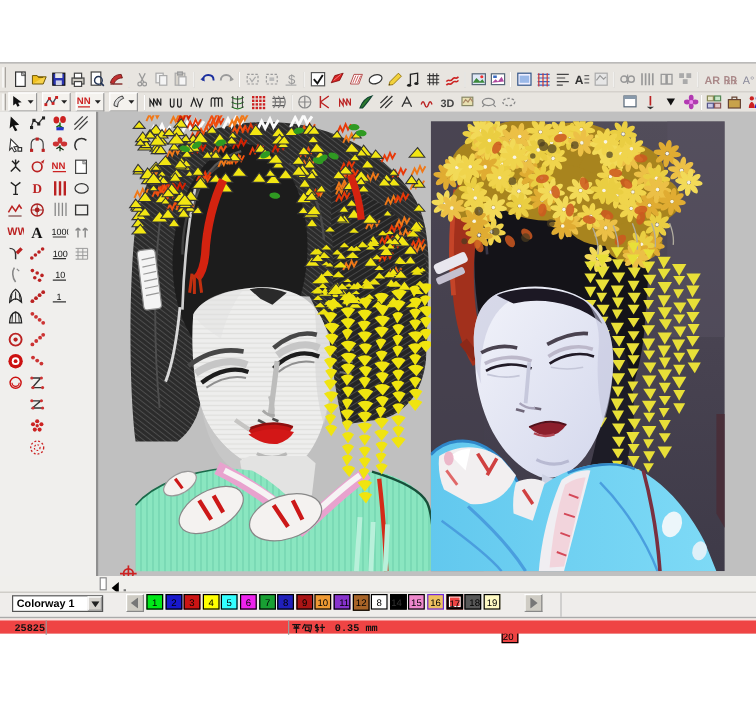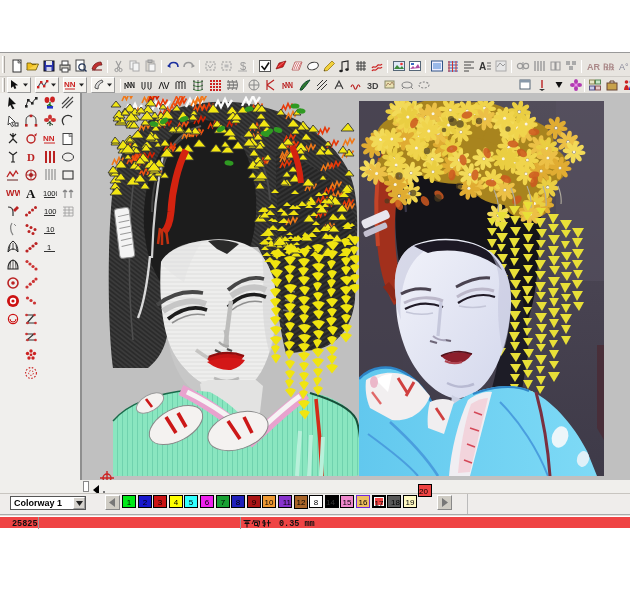--- a/index.html
+++ b/index.html
@@ -2060,21 +2060,21 @@
 <div style="position:absolute;left:262px;top:495px;width:14px;height:13px;background:#ee9933;border:1px solid #000;font:8px 'Liberation Sans',sans-serif;color:#000;text-align:center;line-height:13px">10</div>
 <div style="position:absolute;left:278px;top:495px;width:14px;height:13px;background:#8833cc;border:1px solid #000;font:8px 'Liberation Sans',sans-serif;color:#000;text-align:right;line-height:13px">11</div>
 <div style="position:absolute;left:294px;top:495px;width:14px;height:14px;background:#a86428;border:1px solid #000;font:8px 'Liberation Sans',sans-serif;color:#000;text-align:center;line-height:13px">12</div>
 <div style="position:absolute;left:309px;top:495px;width:14px;height:13px;background:#ffffff;border:1px solid #000;font:8px 'Liberation Sans',sans-serif;color:#000;text-align:center;line-height:13px">8</div>
 <div style="position:absolute;left:325px;top:495px;width:14px;height:13px;background:#000000;border:1px solid #000;font:8px 'Liberation Sans',sans-serif;color:#333;line-height:13px">14</div>
 <div style="position:absolute;left:340px;top:495px;width:14px;height:13px;background:#ee88cc;border:1px solid #000;font:8px 'Liberation Sans',sans-serif;color:#000;text-align:center;line-height:13px">15</div>
 <div style="position:absolute;left:356px;top:495px;width:14px;height:13px;background:#eec060;border:1px solid #6d28d9;font:8px 'Liberation Sans',sans-serif;color:#000;text-align:center;line-height:13px">16</div>
 <div style="position:absolute;left:372px;top:495px;width:14px;height:13px;background:#ef4444;border:2px solid #000;box-shadow:0 0 0 1px #fff inset;font:8px 'Liberation Sans',sans-serif;color:#000;text-align:center;line-height:13px">17</div>
 <div style="position:absolute;left:387px;top:495px;width:14px;height:13px;background:#585858;border:1px solid #000;font:8px 'Liberation Sans',sans-serif;color:#000;text-align:right;line-height:13px">18</div>
 <div style="position:absolute;left:403px;top:495px;width:14px;height:13px;background:#fef9c3;border:1px solid #000;font:8px 'Liberation Sans',sans-serif;color:#000;text-align:center;line-height:13px">19</div>
-<div style="position:absolute;left:418px;top:484px;width:14px;height:13px;background:#ef4444;border:1px solid #000;font:8px 'Liberation Sans',sans-serif;color:#000;text-align:left;line-height:13px">20</div>
+<div style="position:absolute;left:418px;top:523px;width:14px;height:13px;background:#ef4444;border:1px solid #000;font:8px 'Liberation Sans',sans-serif;color:#000;text-align:left;line-height:13px">20</div>
 <div style="position:absolute;left:105px;top:495px;width:15px;height:15px;background:#cfccc4;border:1px solid #888;border-top-color:#fff;border-left-color:#fff"></div>
 <svg style="position:absolute;left:108px;top:498px" width="9" height="9" viewBox="0 0 9 9">
     <path d="M7 0L1 4.5 7 9z" fill="#777"></path>
   </svg>
 <div style="position:absolute;left:437px;top:495px;width:15px;height:15px;background:#cfccc4;border:1px solid #888;border-top-color:#fff;border-left-color:#fff"></div>
 <svg style="position:absolute;left:440px;top:498px" width="9" height="9" viewBox="0 0 9 9">
     <path d="M2 0l6 4.5L2 9z" fill="#777"></path>
   </svg>
 <div class="abs" style="left:0;top:516px;width:630px;height:12px;background:#ef4444;border-top:1px solid #fff;font:bold 8.5px 'Liberation Mono',monospace;color:#111">
     <span class="abs" style="left:12px;top:2px">25825</span>

